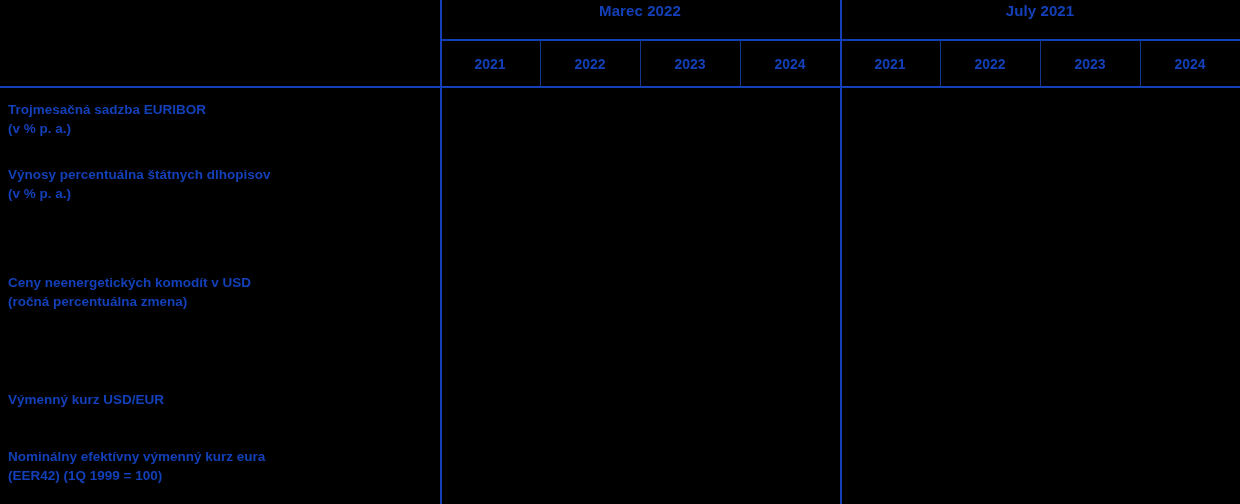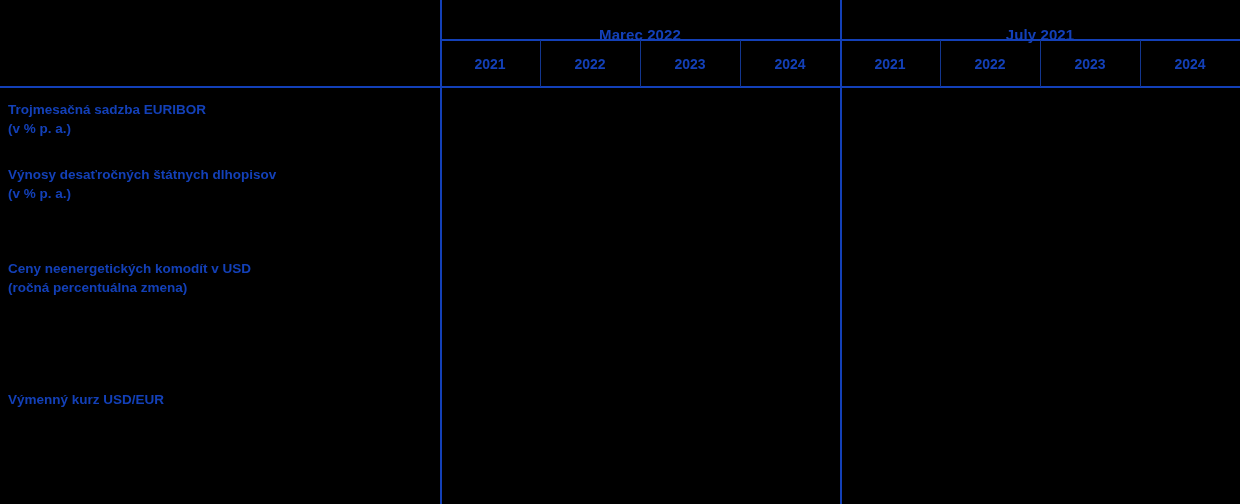--- a/index.html
+++ b/index.html
@@ -45,21 +45,21 @@
 
   
   #rule-col-left   { left: 440px; top: 0px;  height: 504px; }
   #rule-col-mid    { left: 840px; top: 0px;  height: 504px; }
   
   .rule-v.subdiv { top: 40px; height: 47px; }
 
   
   .group-label {
     position: absolute;
-    top: 24px;
+    top: 0;
     height: 22px;
     line-height: 22px;
     text-align: center;
     font-size: 15px;
     font-weight: bold;
     color: #1340b8;
     letter-spacing: 0.1px;
   }
   #group-label-0 { left: 440px; width: 400px; }
   #group-label-1 { left: 840px; width: 400px; }
@@ -145,34 +145,34 @@
           <div class="data-cell" style="left: 100px;"></div>
           <div class="data-cell" style="left: 200px;"></div>
           <div class="data-cell" style="left: 300px;"></div>
           <div class="data-cell" style="left: 400px;"></div>
           <div class="data-cell" style="left: 500px;"></div>
           <div class="data-cell" style="left: 600px;"></div>
           <div class="data-cell" style="left: 700px;"></div>
         </div>
       </div>
       <div class="data-row" style="top: 77px; height: 46px;">
-        <div class="row-label">Výnosy desaťročných štátnych dlhopisov
+        <div class="row-label">Výnosy percentuálna štátnych dlhopisov
 (v % p. a.)</div>
         <div class="row-cells">
           <div class="data-cell" style="left: 0px;"></div>
           <div class="data-cell" style="left: 100px;"></div>
           <div class="data-cell" style="left: 200px;"></div>
           <div class="data-cell" style="left: 300px;"></div>
           <div class="data-cell" style="left: 400px;"></div>
           <div class="data-cell" style="left: 500px;"></div>
           <div class="data-cell" style="left: 600px;"></div>
           <div class="data-cell" style="left: 700px;"></div>
         </div>
       </div>
-      <div class="data-row" style="top: 171px; height: 46px;">
+      <div class="data-row" style="top: 185px; height: 46px;">
         <div class="row-label">Ceny neenergetických komodít v USD
 (ročná percentuálna zmena)</div>
         <div class="row-cells">
           <div class="data-cell" style="left: 0px;"></div>
           <div class="data-cell" style="left: 100px;"></div>
           <div class="data-cell" style="left: 200px;"></div>
           <div class="data-cell" style="left: 300px;"></div>
           <div class="data-cell" style="left: 400px;"></div>
           <div class="data-cell" style="left: 500px;"></div>
           <div class="data-cell" style="left: 600px;"></div>
@@ -186,20 +186,34 @@
           <div class="data-cell" style="left: 200px;"></div>
           <div class="data-cell" style="left: 300px;"></div>
           <div class="data-cell" style="left: 400px;"></div>
           <div class="data-cell" style="left: 500px;"></div>
           <div class="data-cell" style="left: 600px;"></div>
           <div class="data-cell" style="left: 700px;"></div>
         </div>
       </div>
       <div class="data-row" style="top: 302px; height: 23px;">
         <div class="row-label">Výmenný kurz USD/EUR</div>
+        <div class="row-cells">
+          <div class="data-cell" style="left: 0px;"></div>
+          <div class="data-cell" style="left: 100px;"></div>
+          <div class="data-cell" style="left: 200px;"></div>
+          <div class="data-cell" style="left: 300px;"></div>
+          <div class="data-cell" style="left: 400px;"></div>
+          <div class="data-cell" style="left: 500px;"></div>
+          <div class="data-cell" style="left: 600px;"></div>
+          <div class="data-cell" style="left: 700px;"></div>
+        </div>
+      </div>
+      <div class="data-row" style="top: 359px; height: 46px;">
+        <div class="row-label">Nominálny efektívny výmenný kurz eura
+(EER42) (1Q 1999 = 100)</div>
         <div class="row-cells">
           <div class="data-cell" style="left: 0px;"></div>
           <div class="data-cell" style="left: 100px;"></div>
           <div class="data-cell" style="left: 200px;"></div>
           <div class="data-cell" style="left: 300px;"></div>
           <div class="data-cell" style="left: 400px;"></div>
           <div class="data-cell" style="left: 500px;"></div>
           <div class="data-cell" style="left: 600px;"></div>
           <div class="data-cell" style="left: 700px;"></div>
         </div>

